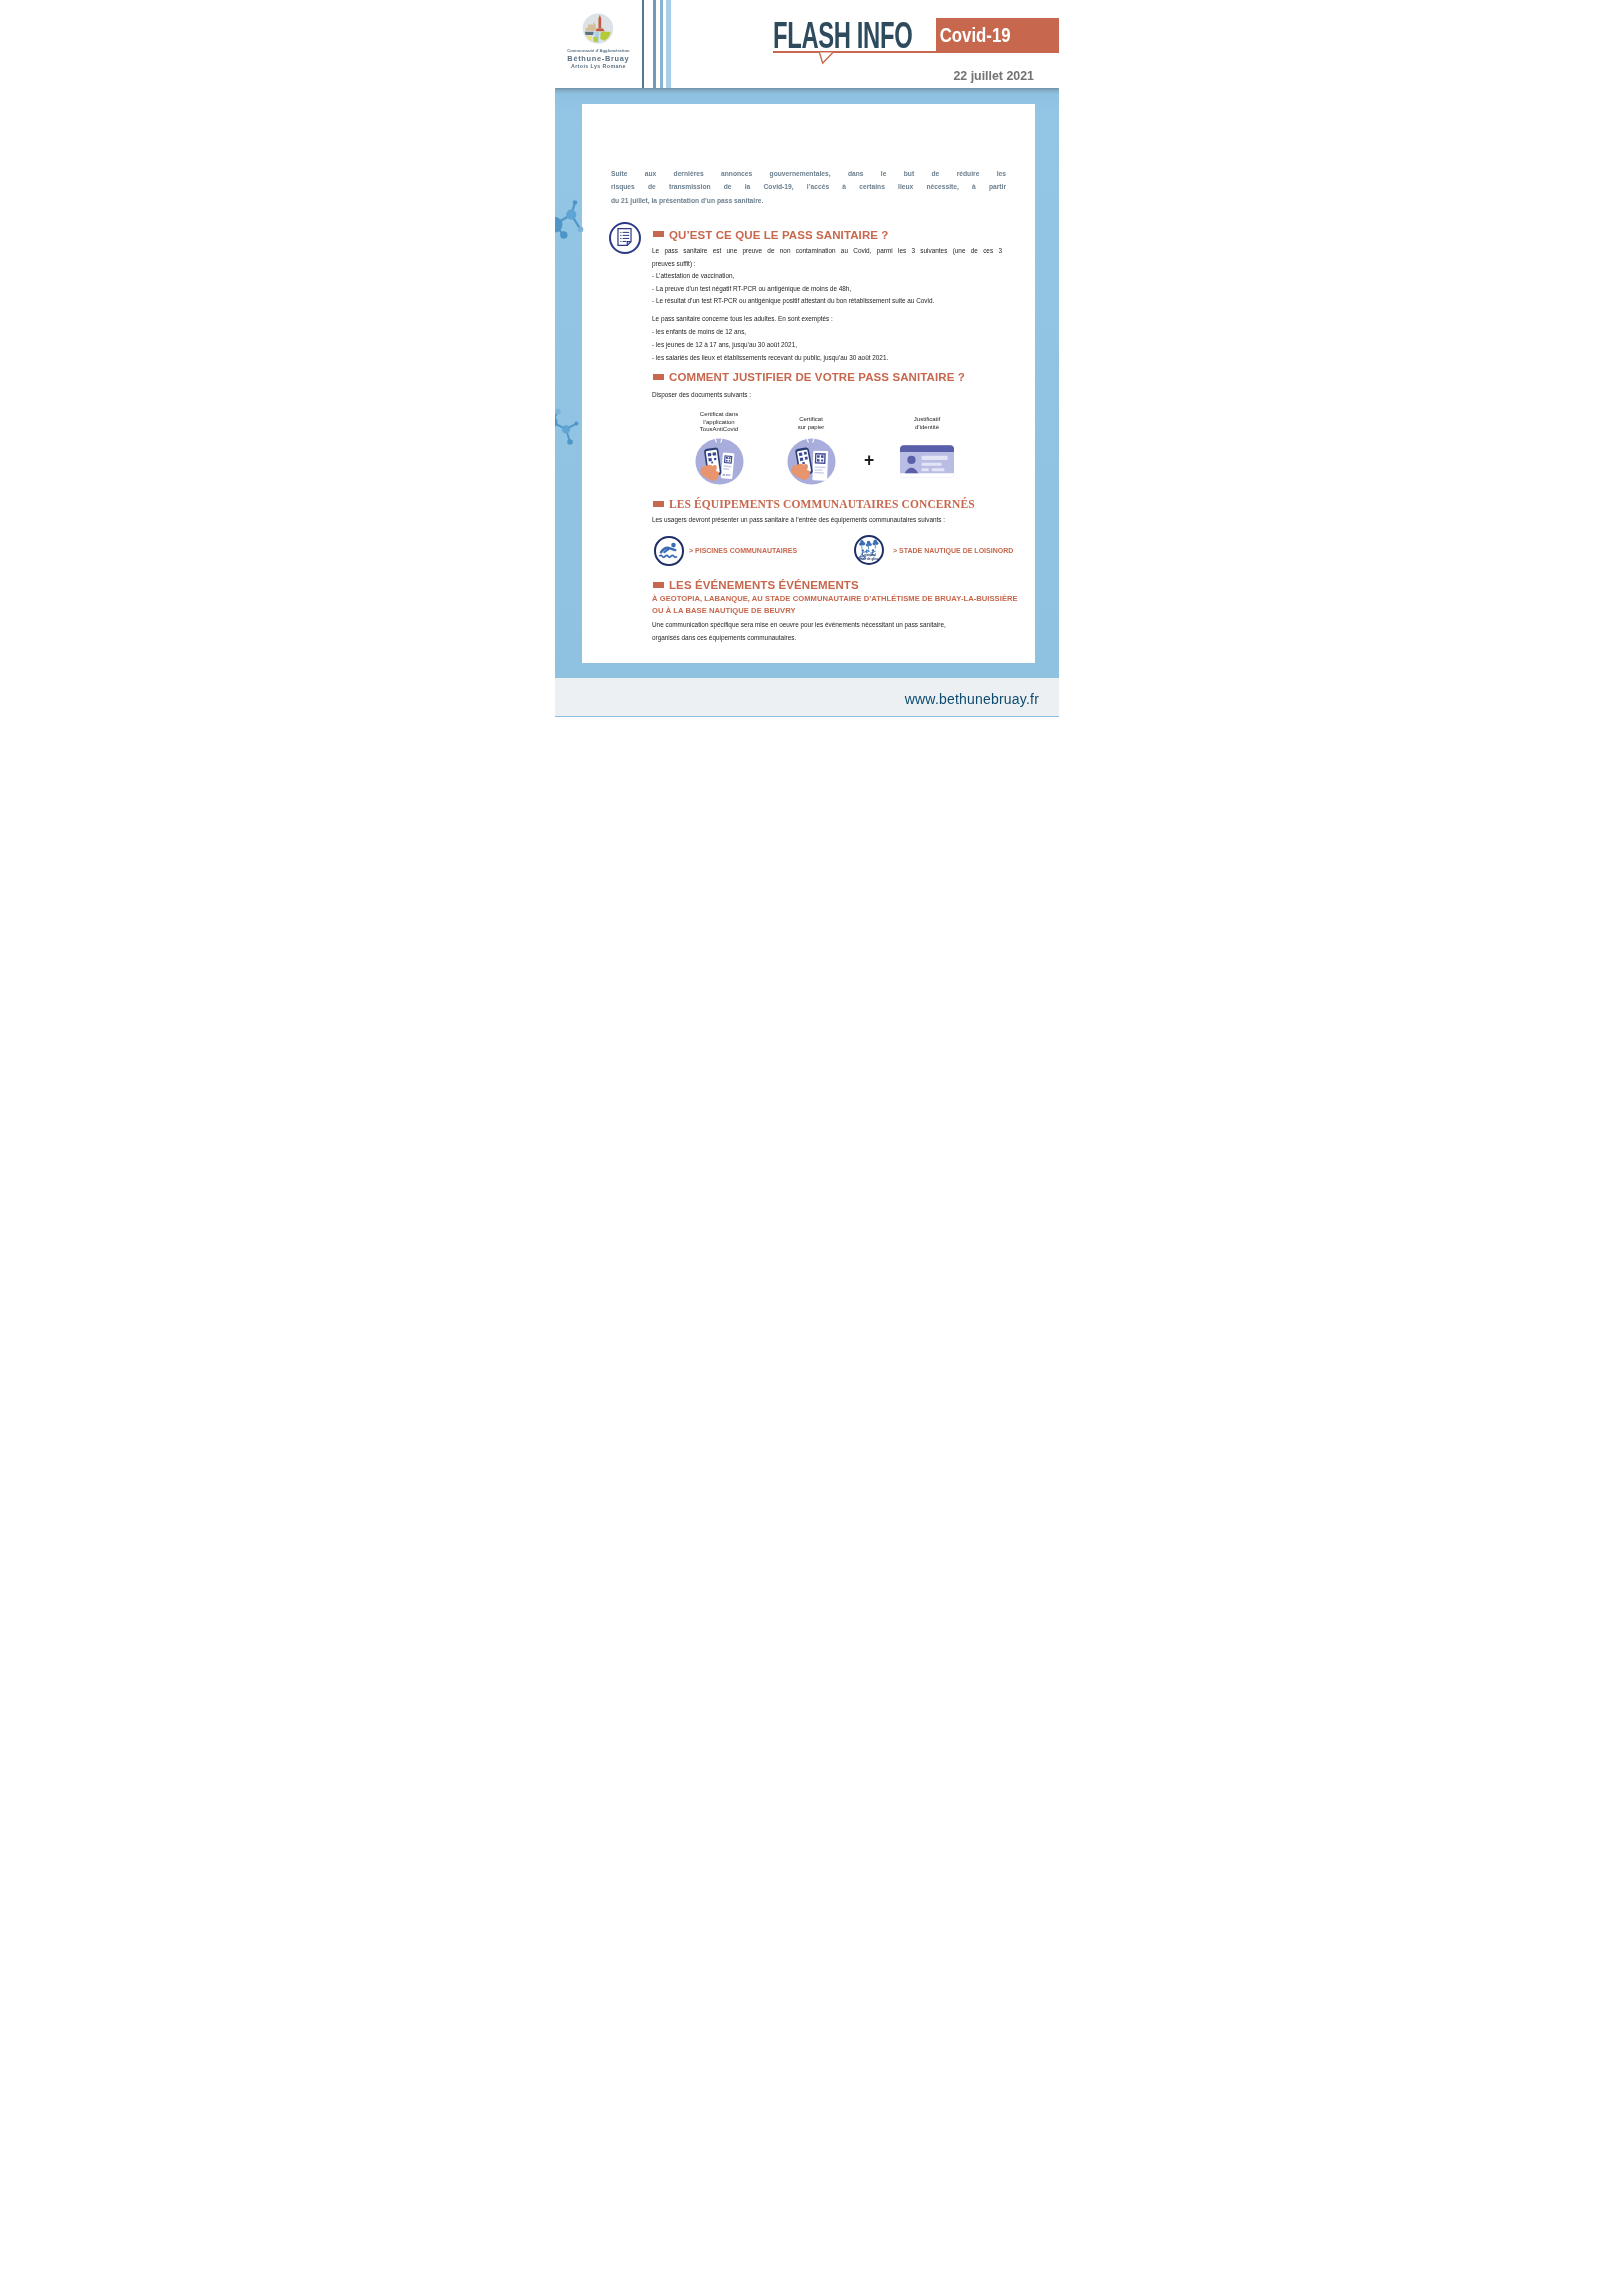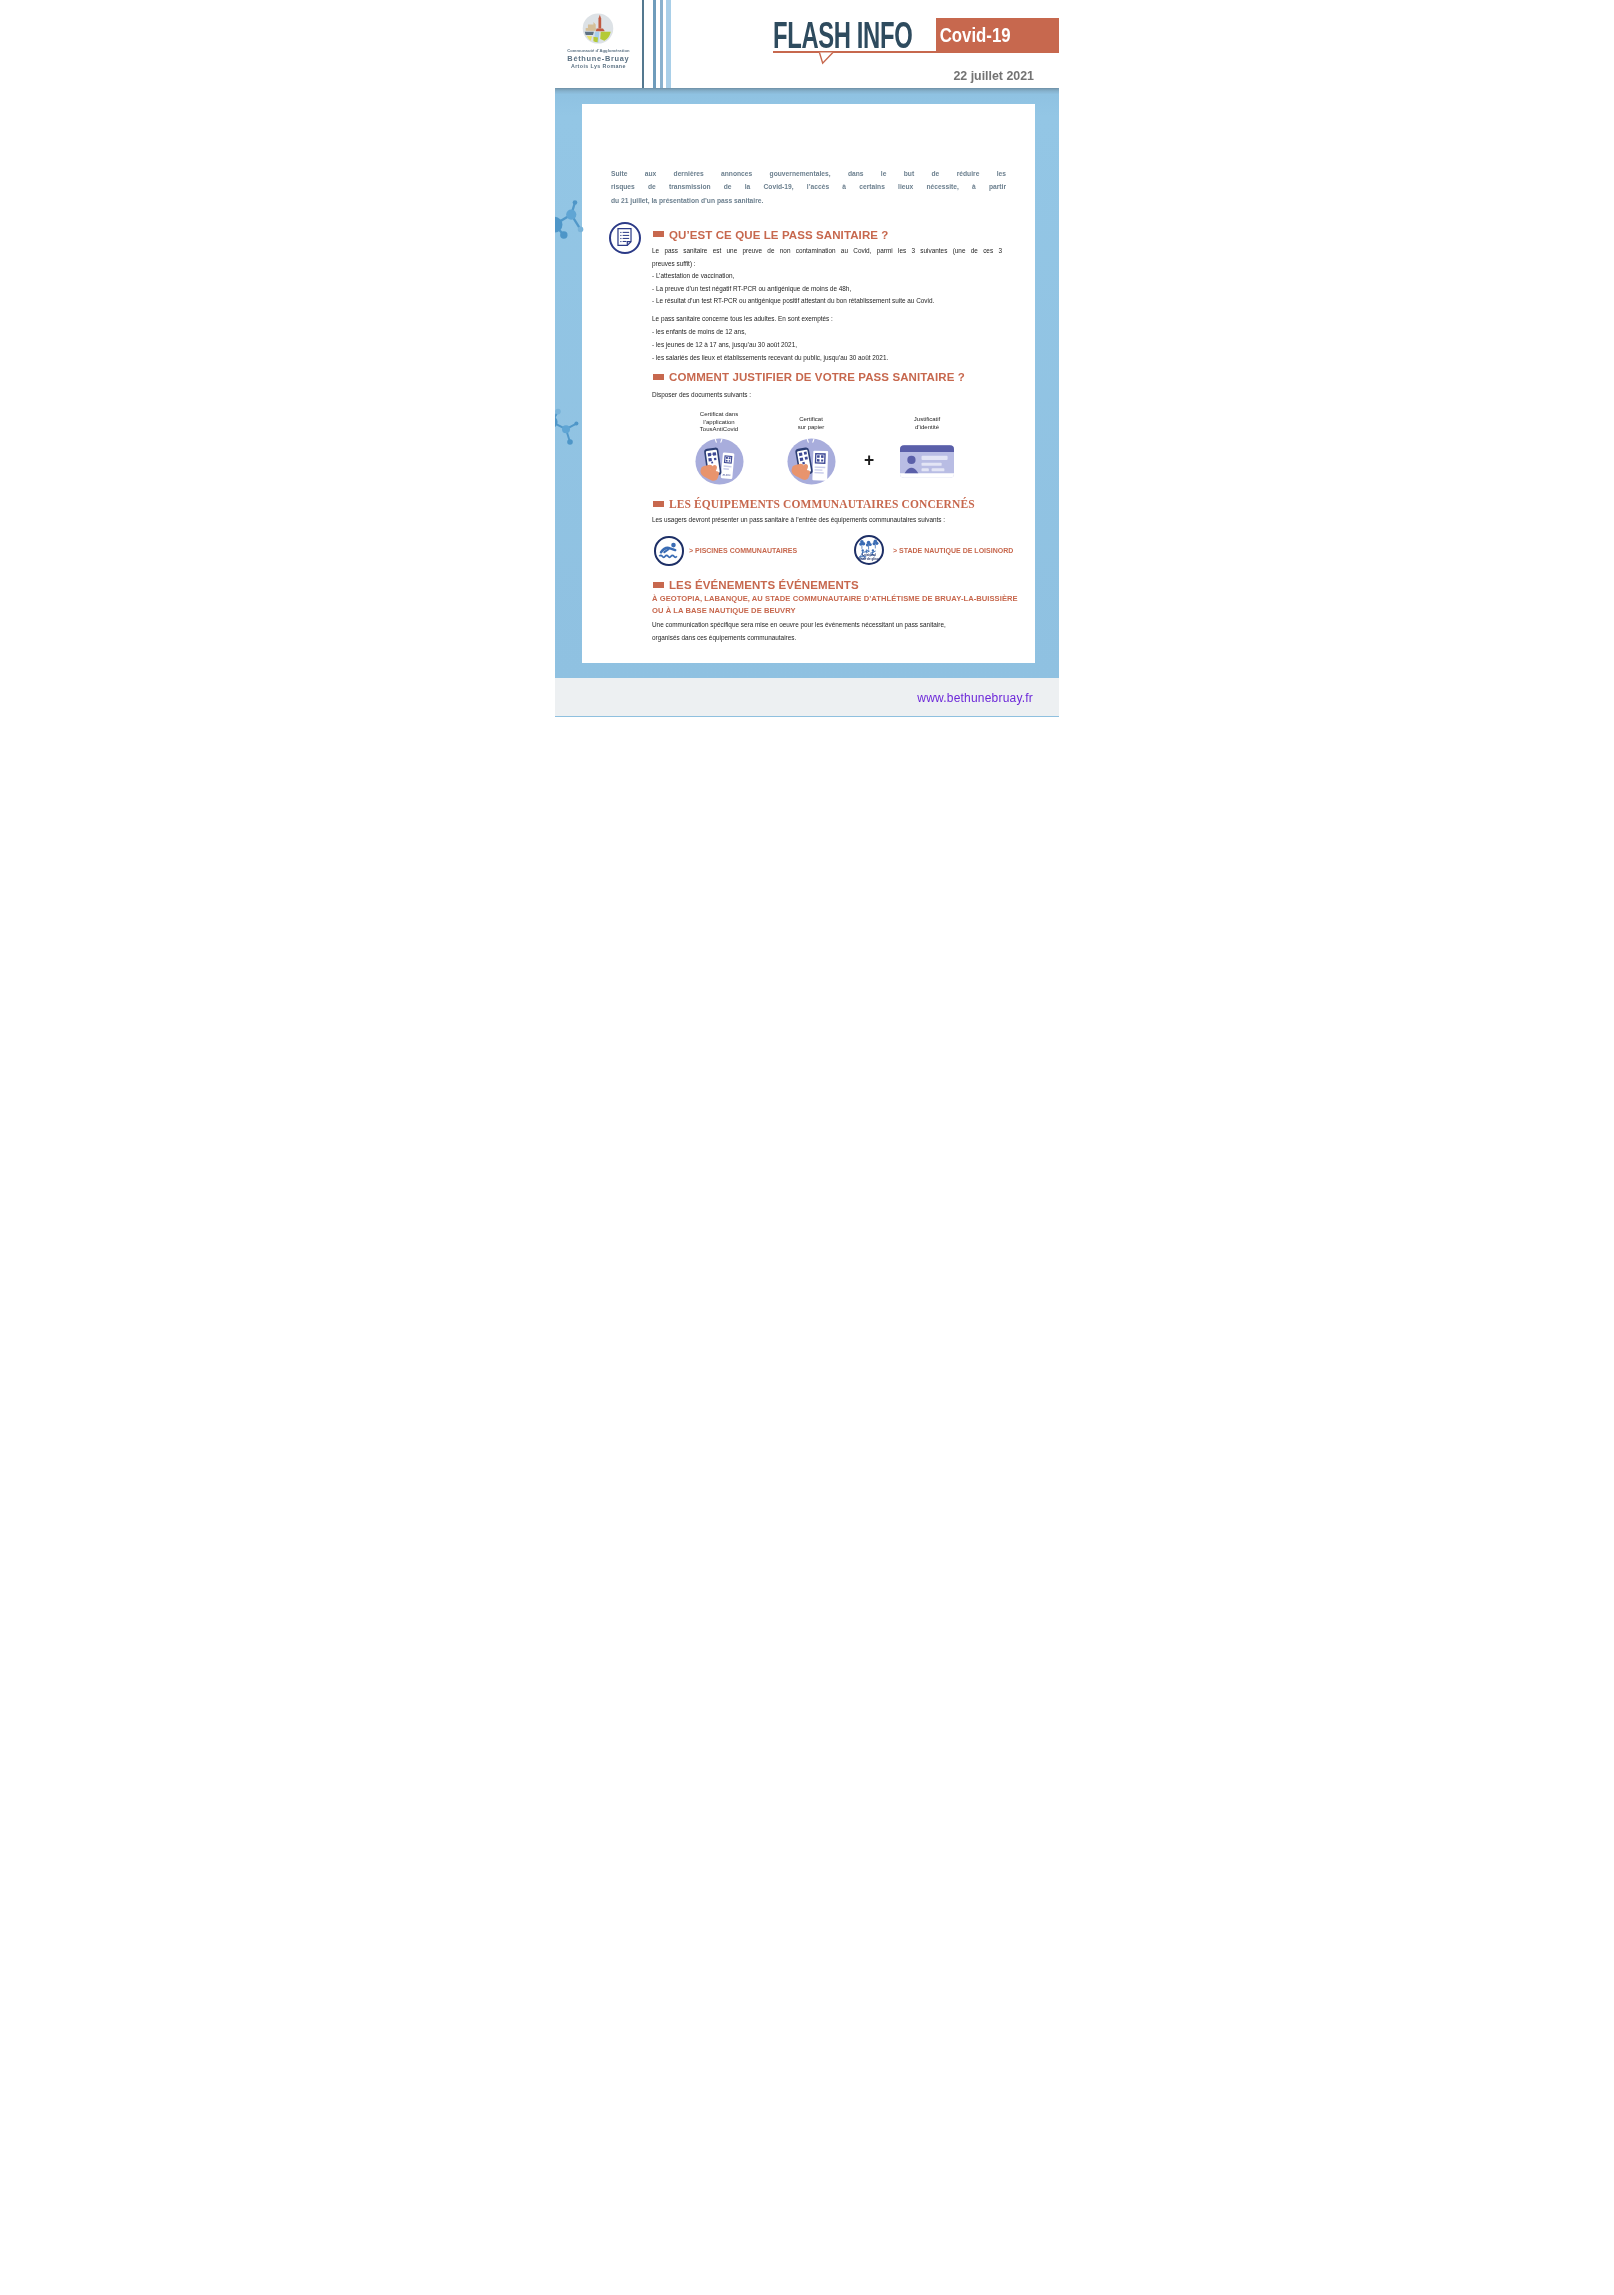--- a/index.html
+++ b/index.html
@@ -87,21 +87,21 @@
   .vl1 { left:134px; top:547px; }
   .vl2 { left:338px; top:547px; }
   .vc2-caption { position:absolute; left:299px; top:554px; width:30px; text-align:center;
                  font-size:3px; font-weight:700; color:#1d2f66; line-height:3.7px; z-index:3; }
 
   
   .sub4 { position:absolute; left:97px; top:593px; width:368px; font-size:7.6px; font-weight:700;
           color:#c7684e; line-height:12.4px; z-index:2; letter-spacing:0.05px; }
 
   
-  .footer-url { position:absolute; right:26px; top:691px; font-size:12px; font-weight:300; color:#6d28d9;
+  .footer-url { position:absolute; right:20px; top:691px; font-size:14px; font-weight:300; color:#0c4a6e;
                 letter-spacing:0.2px; z-index:2; }
 </style>
 </head>
 <body>
 
 <div class="page">
 
   <div class="band"></div>
 
   <svg class="molecule mol1" width="51" height="51" viewBox="0 0 110 110">

